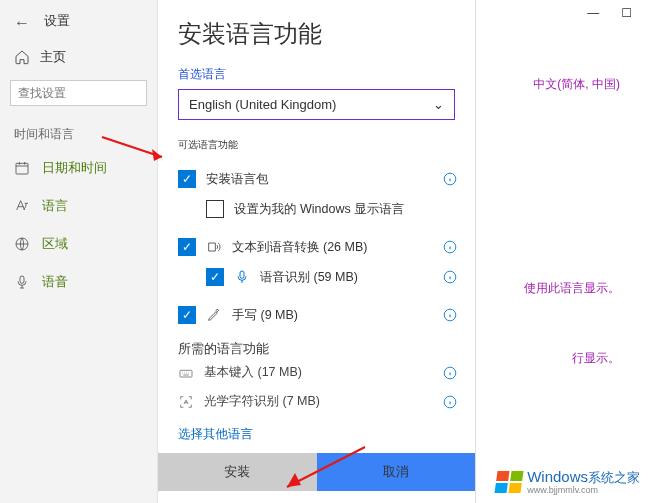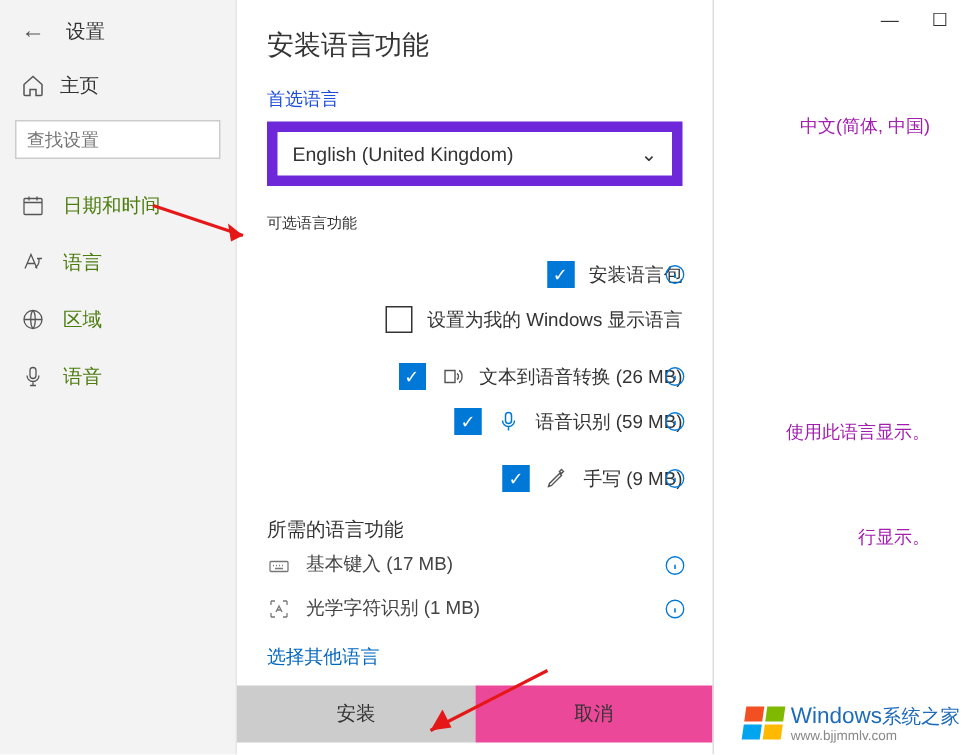--- a/index.html
+++ b/index.html
@@ -19,40 +19,40 @@
     .nav-item svg { width:16px; height:16px; flex:0 0 auto; stroke:#555; fill:none; stroke-width:1.3; }
     
     .main { flex:1; position:relative; }
     .right-text { position:absolute; right:30px; font-size:12px; color:#a21caf; }
     .rt1 { top: 76px; }
     .rt2 { top: 280px; }
     .rt3 { top: 350px; }
     .window-controls { position:absolute; top:6px; right:18px; display:flex; gap:22px; color:#333; font-size:12px; }
     
     .dialog { position:absolute; left:0; top:0; width:318px; height:100%; background:#fff; border-right:1px solid #ddd; padding: 18px 0 0; overflow:hidden; }
-    .dialog-title { font-size: 18px; padding: 0 20px 12px; }
+    .dialog-title { font-size: 24px; padding: 0 20px 12px; }
     .field-label { font-size:12px; padding: 4px 20px 6px; color:#1d4ed8; }
-    .select { margin: 0 20px 14px; border:7px solid #6d28d9; padding: 7px 10px; display:flex; justify-content:space-between; align-items:center; font-size:13px; }
+    .select { margin: 0 20px 14px; border:1px solid #6d28d9; padding: 7px 10px; display:flex; justify-content:space-between; align-items:center; font-size:13px; }
     .section-head { font-size:10px; padding: 4px 20px 12px; }
-    .row { display:flex; align-items:center; padding: 6px 20px; gap: 10px; position:relative;justify-content:flex-end; }
+    .row { display:flex; align-items:center; padding: 6px 20px; gap: 10px; position:relative; }
     .row.indent { padding-left: 48px; }
     .checkbox { width:18px; height:18px; border:1.5px solid #0078d7; display:flex; align-items:center; justify-content:center; flex:0 0 auto; }
     .checkbox.checked { background:#0078d7; }
     .checkbox.checked::after { content:"✓"; color:#fff; font-size:12px; line-height:1; }
     .checkbox.unchecked { border-color:#333; }
     .row-icon { width:16px; height:16px; flex:0 0 auto; }
     .row-text { font-size:12.5px; }
     .info-icon { position:absolute; right:18px; color:#0078d7; width:14px; height:14px; }
     .sep { height:8px; }
     .req-section { padding: 10px 20px 0; font-size:13px; }
     .req-row { display:flex; align-items:center; gap:10px; padding: 6px 20px; font-size:12.5px; color:#444; }
     .link { color:#0067c0; font-size:12.5px; padding: 10px 20px 10px; display:block; }
     .buttons { display:flex; border-top:0; }
     .btn { flex:1; padding: 10px 0; text-align:center; font-size:13px; background:#ccc; }
-    .btn.cancel { background:#ec4899;font-family:Liberation Serif, serif; }
+    .btn.cancel { background:#3b82f6;font-family:Liberation Serif, serif; }
     
     
     .arrow { position:absolute; pointer-events:none; }
     .arrow svg { overflow:visible; }
     .arrow-path { stroke:#e61717; stroke-width:2.2; fill:none; }
     .arrow-head { fill:#e61717; }
     
     
     .watermark { position:absolute; right:10px; bottom:8px; display:flex; align-items:center; gap:5px; font-family:"Segoe UI",sans-serif; }
     .wm-logo { display:grid; grid-template-columns:1fr 1fr; grid-template-rows:1fr 1fr; width:26px; height:22px; gap:2px; transform:skewX(-8deg); }
@@ -72,20 +72,21 @@
     </div>
     <div class="home">
       <svg viewBox="0 0 24 24">
           <path d="M3 11l9-8 9 8v10a1 1 0 01-1 1h-5v-6h-6v6H4a1 1 0 01-1-1z" fill="none" stroke="#555" stroke-width="1.5"></path>
         </svg>
       <span>主页</span>
     </div>
     <div class="search">
       <input placeholder="查找设置" style="">
     </div>
+    <div class="section-label">时间和语言</div>
     <ul class="nav-items">
       <li class="nav-item">
         <svg viewBox="0 0 24 24">
             <rect x="3" y="5" width="18" height="16" rx="1"></rect>
             <path d="M3 9h18M8 3v4M16 3v4"></path>
           </svg>
         <span>日期和时间</span>
       </li>
       <li class="nav-item">
         <svg viewBox="0 0 24 24">
@@ -192,21 +193,21 @@
         <svg class="info-icon" style="right:18px;" viewBox="0 0 24 24">
             <circle cx="12" cy="12" r="10" fill="none" stroke="#0078d7" stroke-width="1.5"></circle>
             <path d="M12 8h.01M12 11v5" stroke="#0078d7" stroke-width="1.8"></path>
           </svg>
       </div>
       <div class="req-row">
         <svg class="row-icon" viewBox="0 0 24 24">
             <path d="M4 4h4M4 4v4M20 4h-4M20 4v4M4 20h4M4 20v-4M20 20h-4M20 20v-4" fill="none" stroke="#777" stroke-width="1.3"></path>
             <path d="M9 15l3-6 3 6M10 13h4" fill="none" stroke="#777" stroke-width="1.3"></path>
           </svg>
-        <span>光学字符识别 (1 MB)</span>
+        <span>光学字符识别 (7 MB)</span>
         <svg class="info-icon" style="right:18px;" viewBox="0 0 24 24">
             <circle cx="12" cy="12" r="10" fill="none" stroke="#0078d7" stroke-width="1.5"></circle>
             <path d="M12 8h.01M12 11v5" stroke="#0078d7" stroke-width="1.8"></path>
           </svg>
       </div>
 
       <a class="link">选择其他语言</a>
 
       <div class="buttons">
         <div class="btn">安装</div>

